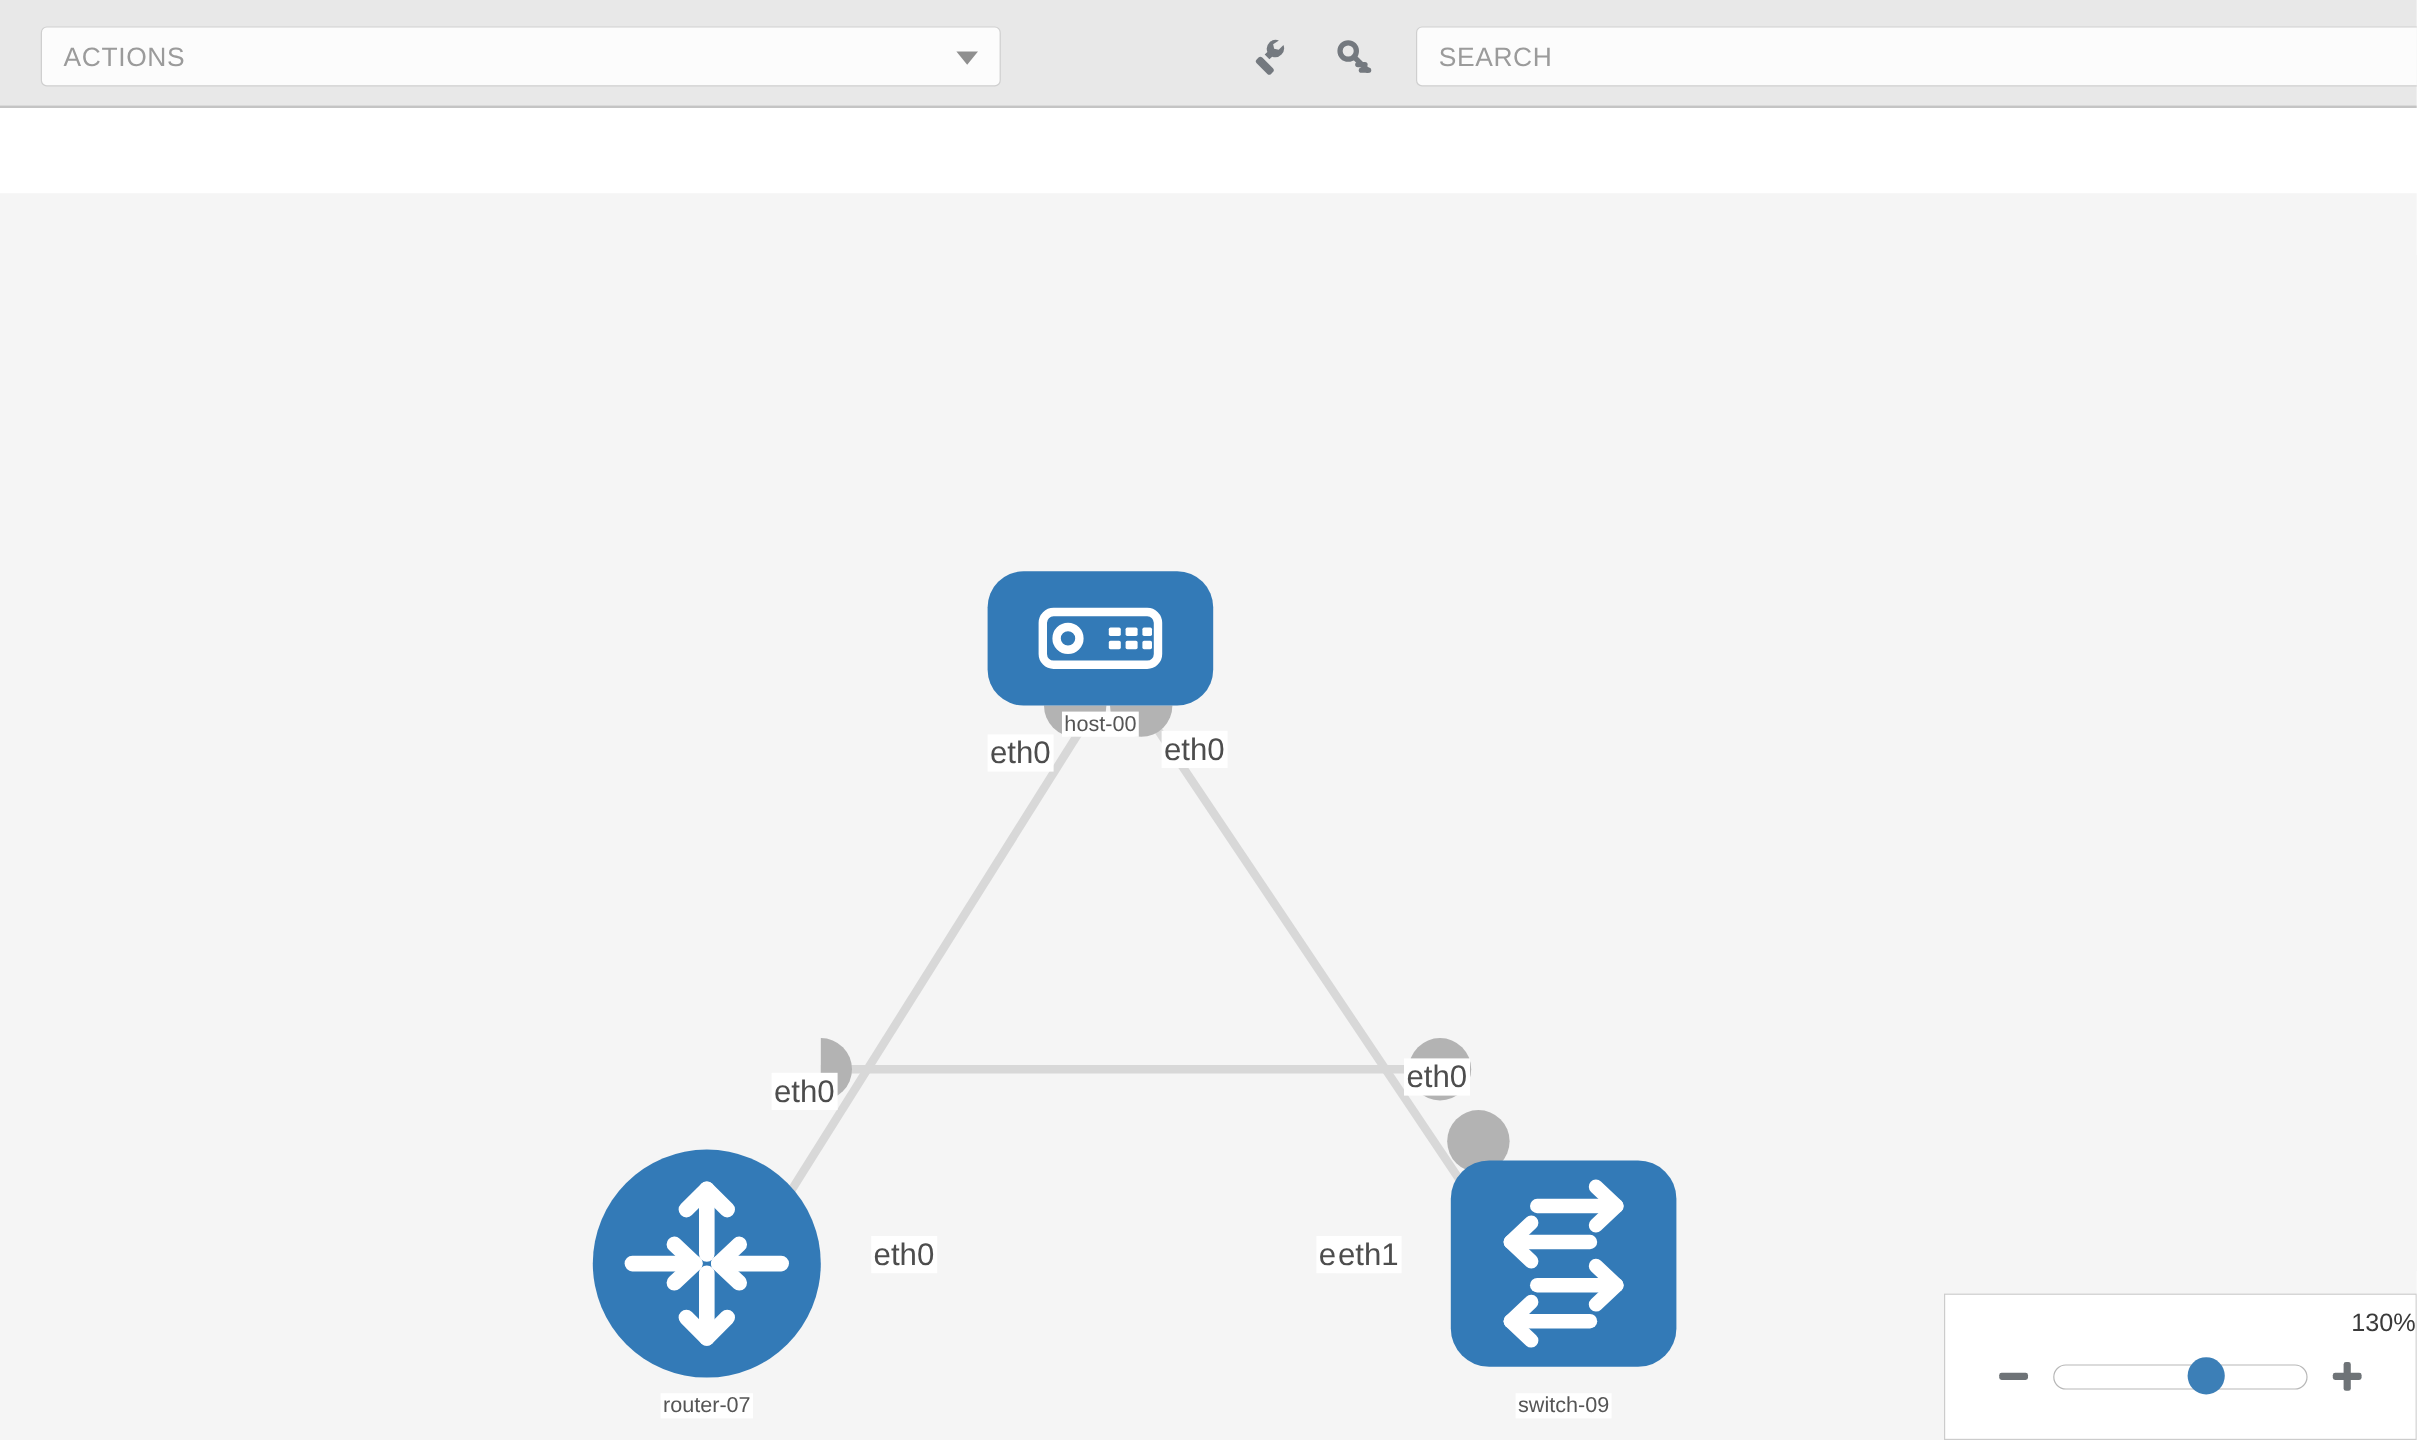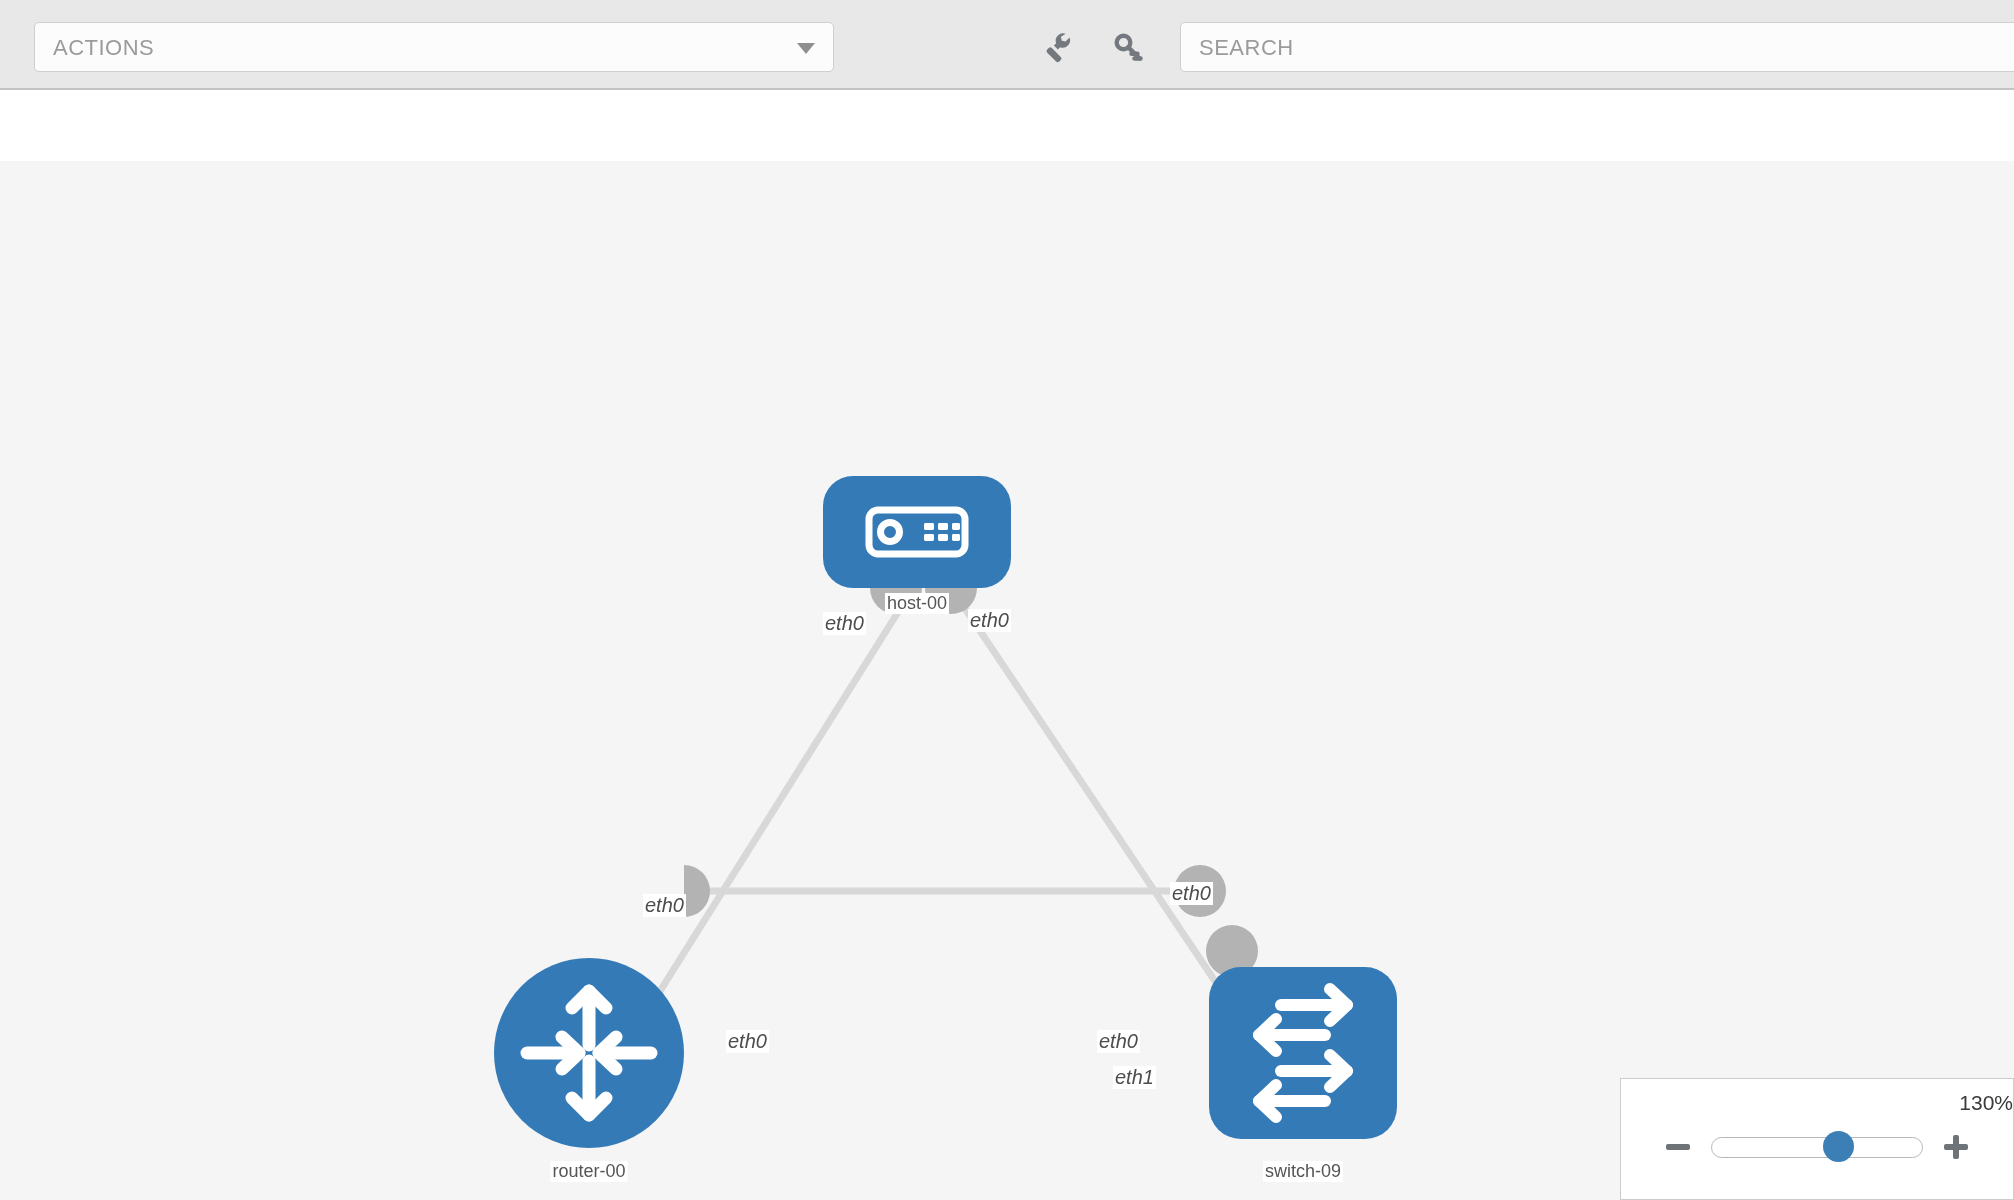--- a/index.html
+++ b/index.html
@@ -142,26 +142,25 @@
     position: absolute;
     font-size: 18px;
     color: #555555;
     background: #ffffff;
     white-space: nowrap;
     transform: translateX(-50%);
     padding: 0 2px;
   }
   .edge-label {
     position: absolute;
-    font-size: 20px;
+    font-size: 26px;
     color: #4d4d4d;
     background: #ffffff;
     white-space: nowrap;
     padding: 0 2px;
-    font-style: italic;
   }
 
   
   .zoom-panel {
     position: absolute;
     left: 1620px;
     top: 1078px;
     width: 394px;
     height: 122px;
     background: #ffffff;
@@ -323,37 +322,37 @@
           <path d="M 27 2 L 44 18 L 27 34"></path>
 
           <path d="M 22 48 L -44 48"></path>
           <path d="M -27 32 L -44 48 L -27 64"></path>
         </g>
       </g>
     </svg>
 
     <div class="node-label" style="left:917px; top:432px;">host-00</div>
 
-    <div class="node-label" style="left:589px; top:1000px;">router-00</div>
+    <div class="node-label" style="left:589px; top:1000px;">router-07</div>
 
     <div class="node-label" style="left:1303px; top:1000px;">switch-09</div>
 
     <div class="edge-label" style="left:823px; top:451px;">eth0</div>
 
     <div class="edge-label" style="left:968px; top:448px;">eth0</div>
 
     <div class="edge-label" style="left:643px; top:733px;">eth0</div>
 
     <div class="edge-label" style="left:1170px; top:721px;">eth0</div>
 
     <div class="edge-label" style="left:726px; top:869px;">eth0</div>
 
     <div class="edge-label" style="left:1097px; top:869px;">eth0</div>
 
-    <div class="edge-label" style="left:1113px; top:869px;margin-top:36px;">eth1</div>
+    <div class="edge-label" style="left:1113px; top:869px;">eth1</div>
 
   </div>
 
   <div class="zoom-panel">
     <div class="zoom-value">130%</div>
     <div class="zoom-row">
       <button class="zoom-btn">
         <svg width="30" height="30" viewBox="0 0 30 30" aria-hidden="true">
           <rect x="3" y="12" width="24" height="6" rx="2" fill="#6e7377"></rect>
         </svg>

